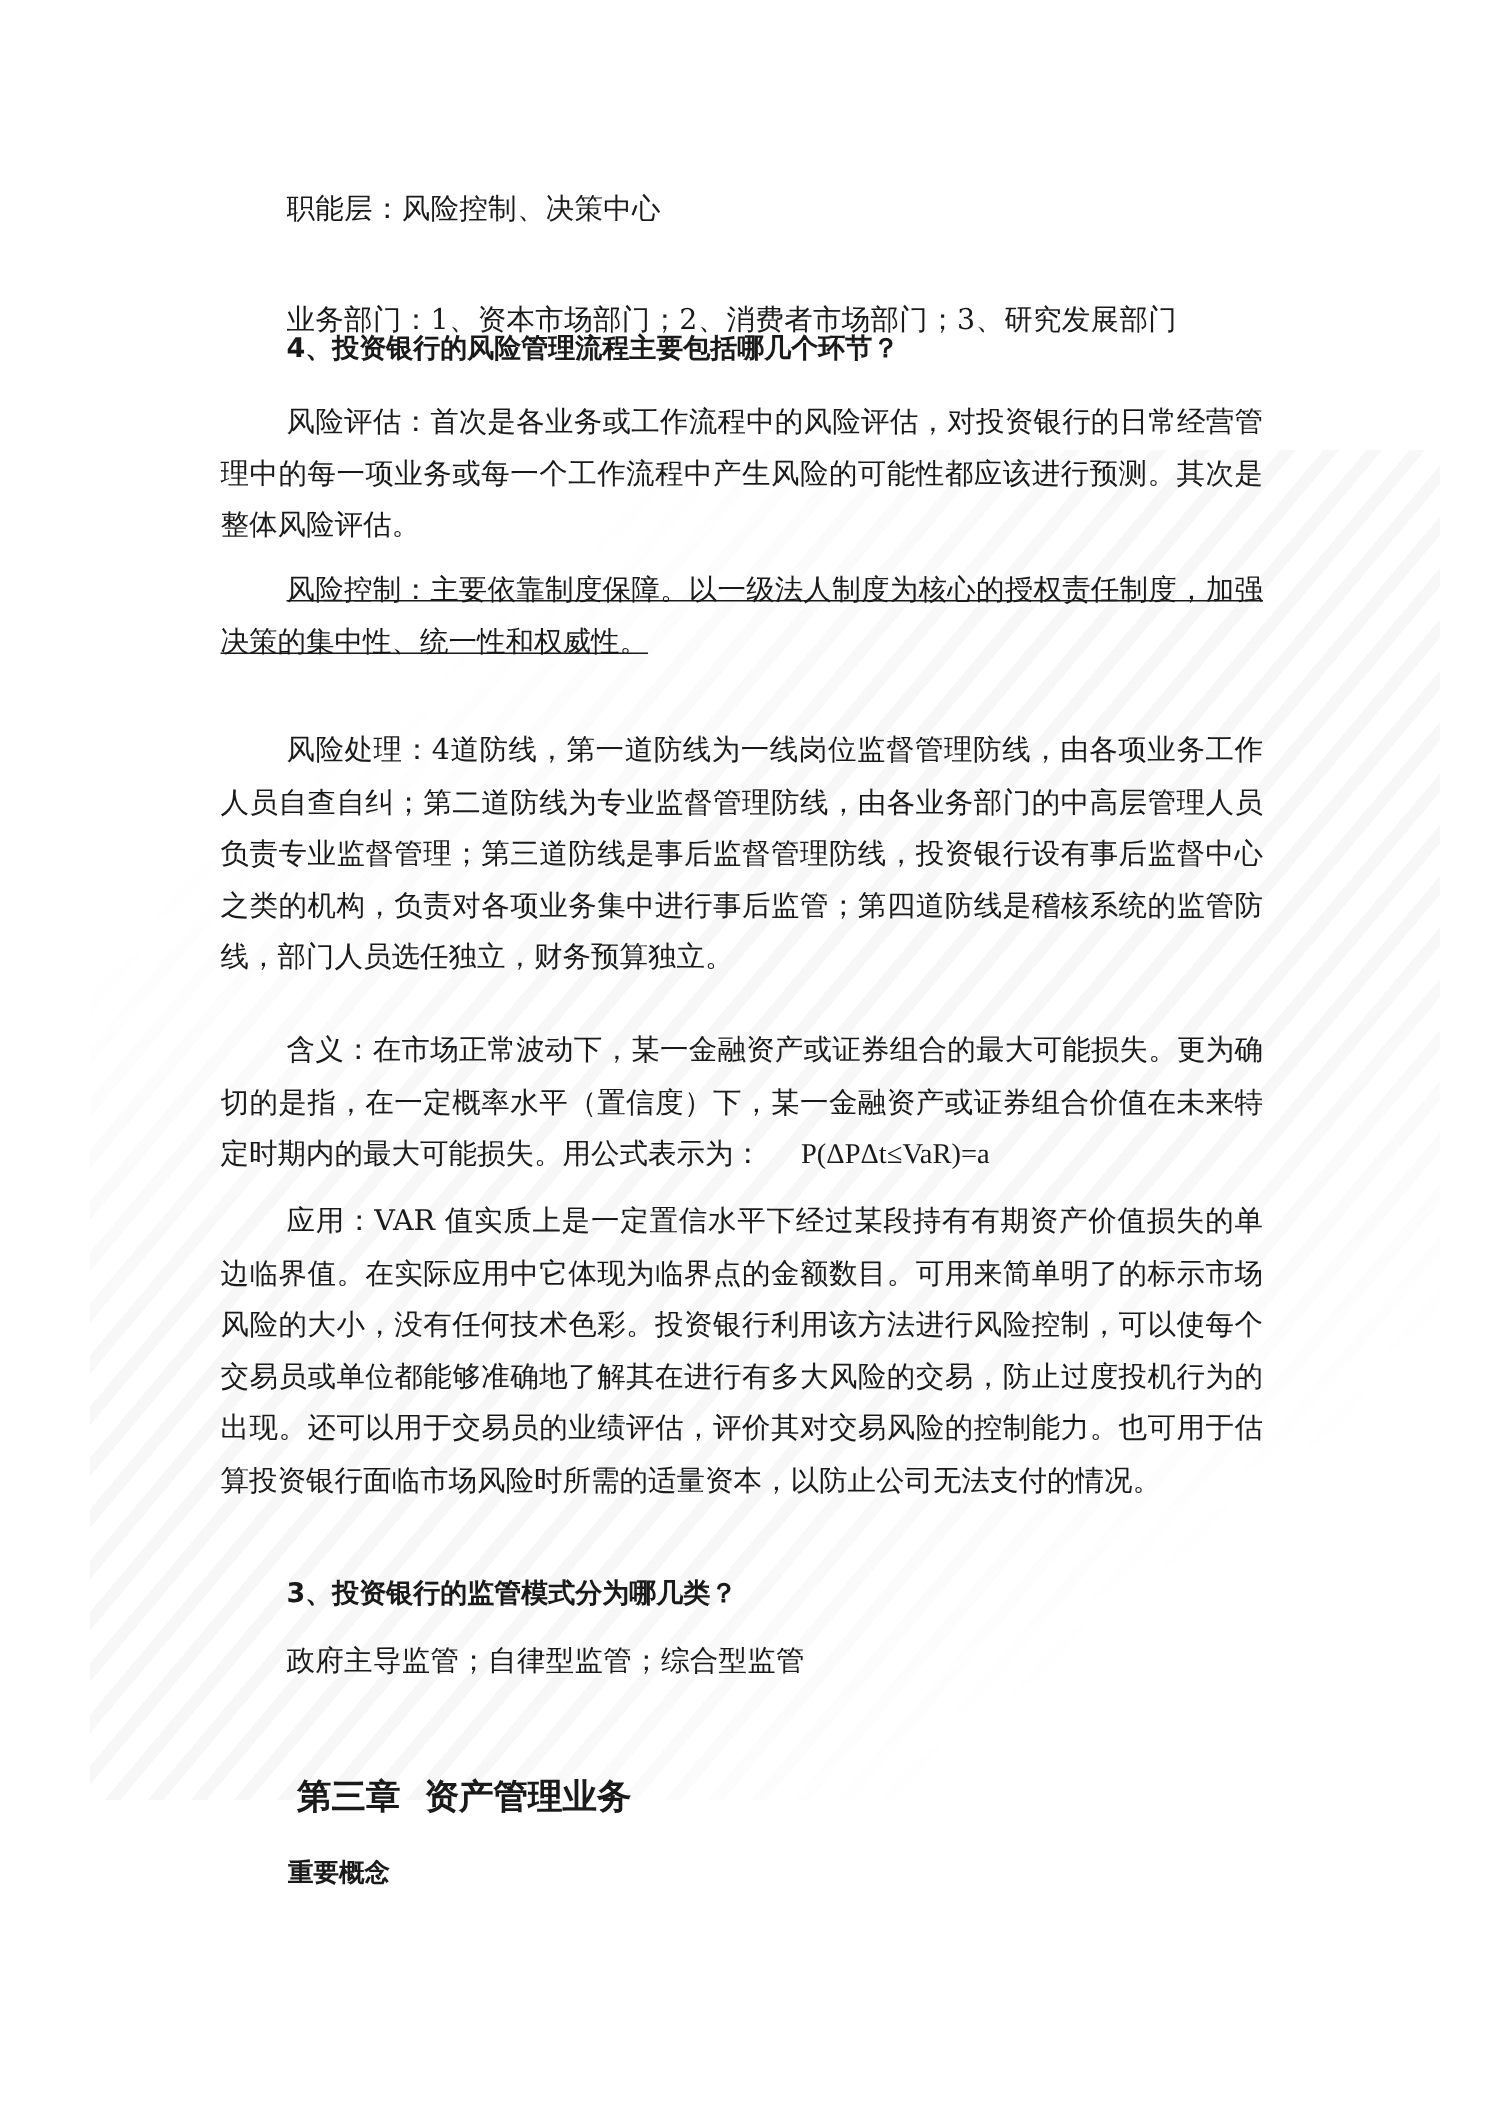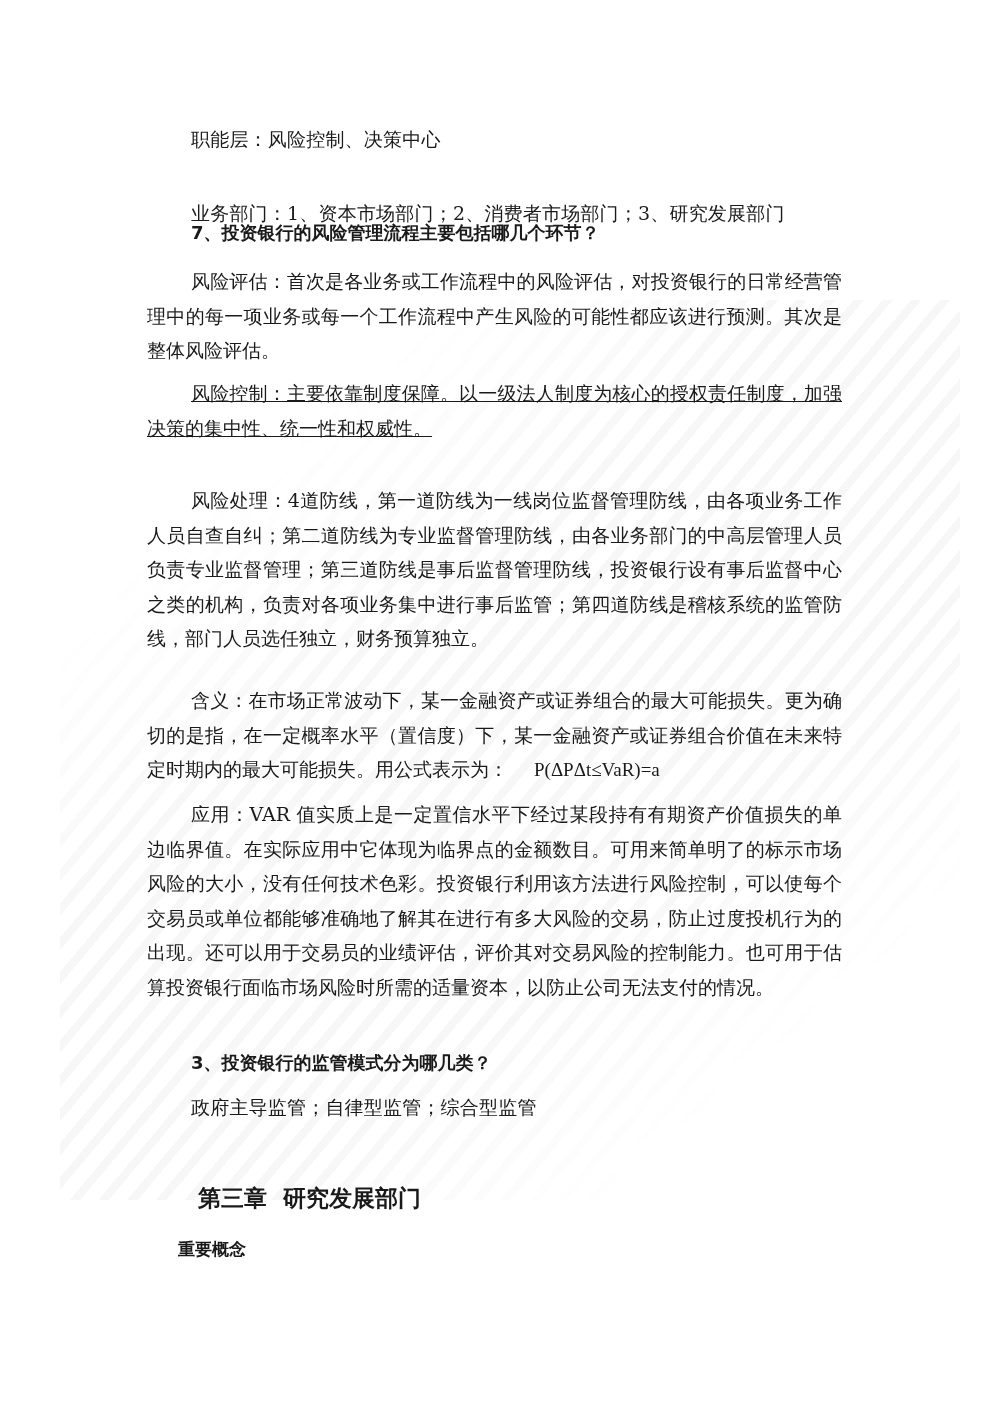--- a/index.html
+++ b/index.html
@@ -35,46 +35,46 @@
     font-family: "DejaVu Sans", "Liberation Sans", sans-serif;
     white-space: nowrap;
   }
   .chapter {
     position: absolute; left: 198px; top: 1180px;
     font-size: 23px; line-height: 36px; font-weight: bold;
     font-family: "DejaVu Sans", "Liberation Sans", sans-serif;
     white-space: pre;
   }
   .subhead {
-    position: absolute; left: 178px; top: 1234px;
+    position: absolute; left: 192px; top: 1234px;
     font-size: 17px; line-height: 30px; font-weight: bold;
     font-family: "DejaVu Sans", "Liberation Sans", sans-serif;
     text-align: center;
   }
   .formula { font-family: "Liberation Serif", serif; margin-left: 26px; }
 </style>
 </head>
 <body>
 
 <div class="watermark"></div>
 
 <div class="page">
 
   <div class="line" style="top:122px; left:191px;">职能层：风险控制、决策中心</div>
   <div class="line" style="top:170px; left:191px;margin-top:26px;">业务部门：1、资本市场部门；2、消费者市场部门；3、研究发展部门</div>
 
-  <div class="q" style="top:218px;">7、投资银行的风险管理流程主要包括哪几个环节？</div>
+  <div class="q" style="top:218px;">4、投资银行的风险管理流程主要包括哪几个环节？</div>
 
   <div class="para" style="top:264px;">风险评估：首次是各业务或工作流程中的风险评估，对投资银行的日常经营管理中的每一项业务或每一个工作流程中产生风险的可能性都应该进行预测。其次是整体风险评估。</div>
   <div class="para" style="top:376px;text-decoration:underline;">风险控制：主要依靠制度保障。以一级法人制度为核心的授权责任制度，加强决策的集中性、统一性和权威性。</div>
   <div class="para" style="top:483px;">风险处理：4道防线，第一道防线为一线岗位监督管理防线，由各项业务工作人员自查自纠；第二道防线为专业监督管理防线，由各业务部门的中高层管理人员负责专业监督管理；第三道防线是事后监督管理防线，投资银行设有事后监督中心之类的机构，负责对各项业务集中进行事后监管；第四道防线是稽核系统的监管防线，部门人员选任独立，财务预算独立。</div>
 
 
   <div class="para" style="top:797px;">应用：VAR 值实质上是一定置信水平下经过某段持有有期资产价值损失的单边临界值。在实际应用中它体现为临界点的金额数目。可用来简单明了的标示市场风险的大小，没有任何技术色彩。投资银行利用该方法进行风险控制，可以使每个交易员或单位都能够准确地了解其在进行有多大风险的交易，防止过度投机行为的出现。还可以用于交易员的业绩评估，评价其对交易风险的控制能力。也可用于估算投资银行面临市场风险时所需的适量资本，以防止公司无法支付的情况。</div>
 
   <div class="para" style="top:683px;"><span>含义：在市场正常波动下，某一金融资产或证券组合的最大可能损失。更为确切的是指，在一定概率水平（置信度）下，某一金融资产或证券组合价值在未来特定时期内的最大可能损失。用公式表示为：</span><span class="formula">P(ΔPΔt≤VaR)=a</span></div>
 
   <div class="q" style="top:1048px;">3、投资银行的监管模式分为哪几类？</div>
   <div class="line" style="top:1090px; left:191px;">政府主导监管；自律型监管；综合型监管</div>
 
-  <div class="chapter">第三章  研究发展部门</div>
+  <div class="chapter">第三章  资产管理业务</div>
   <div class="subhead">重要概念</div>
 </div>
 
 </body></html>

